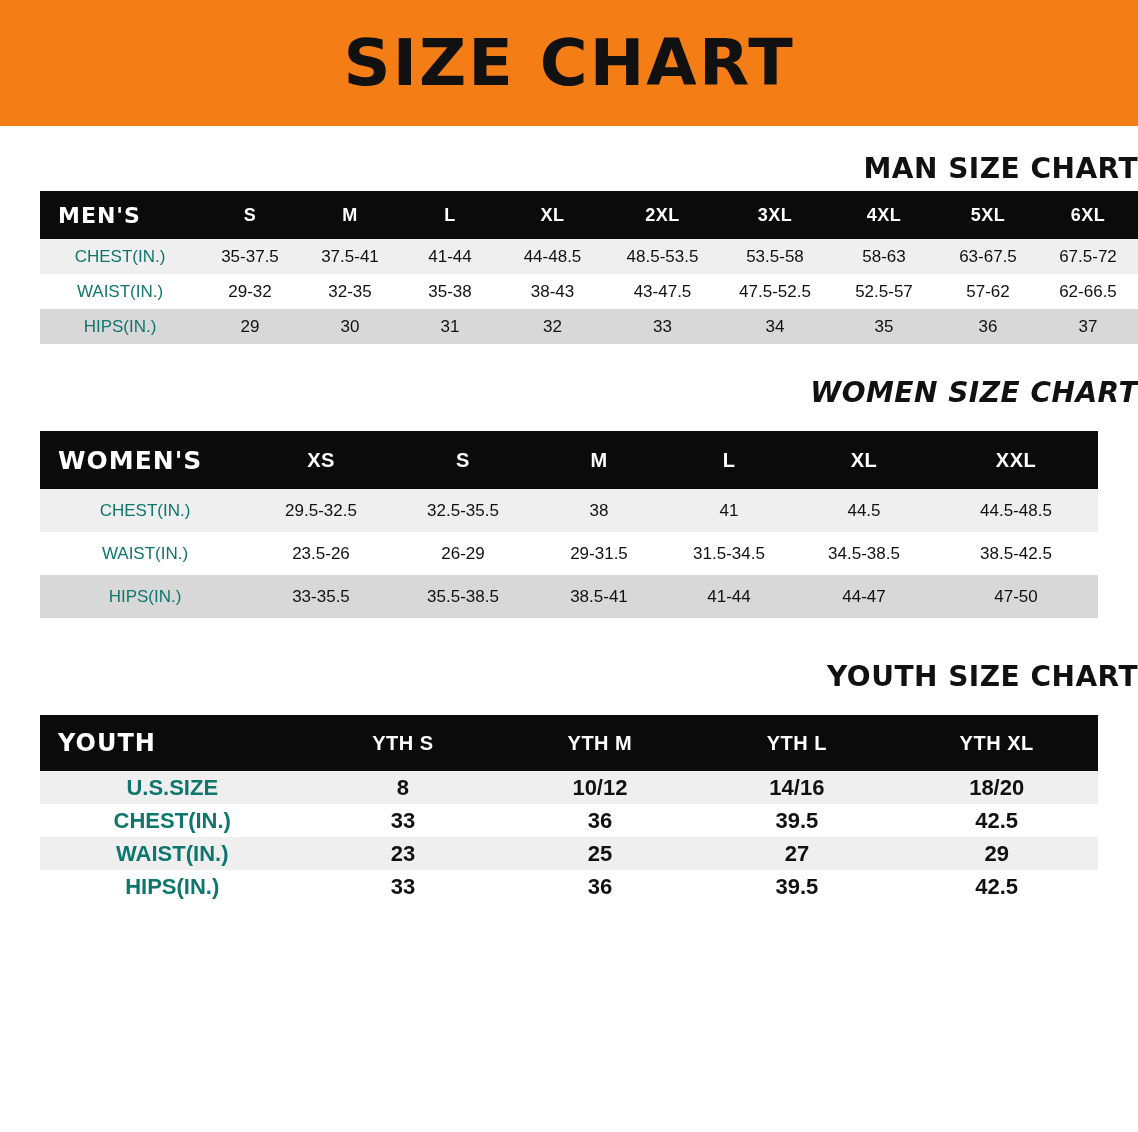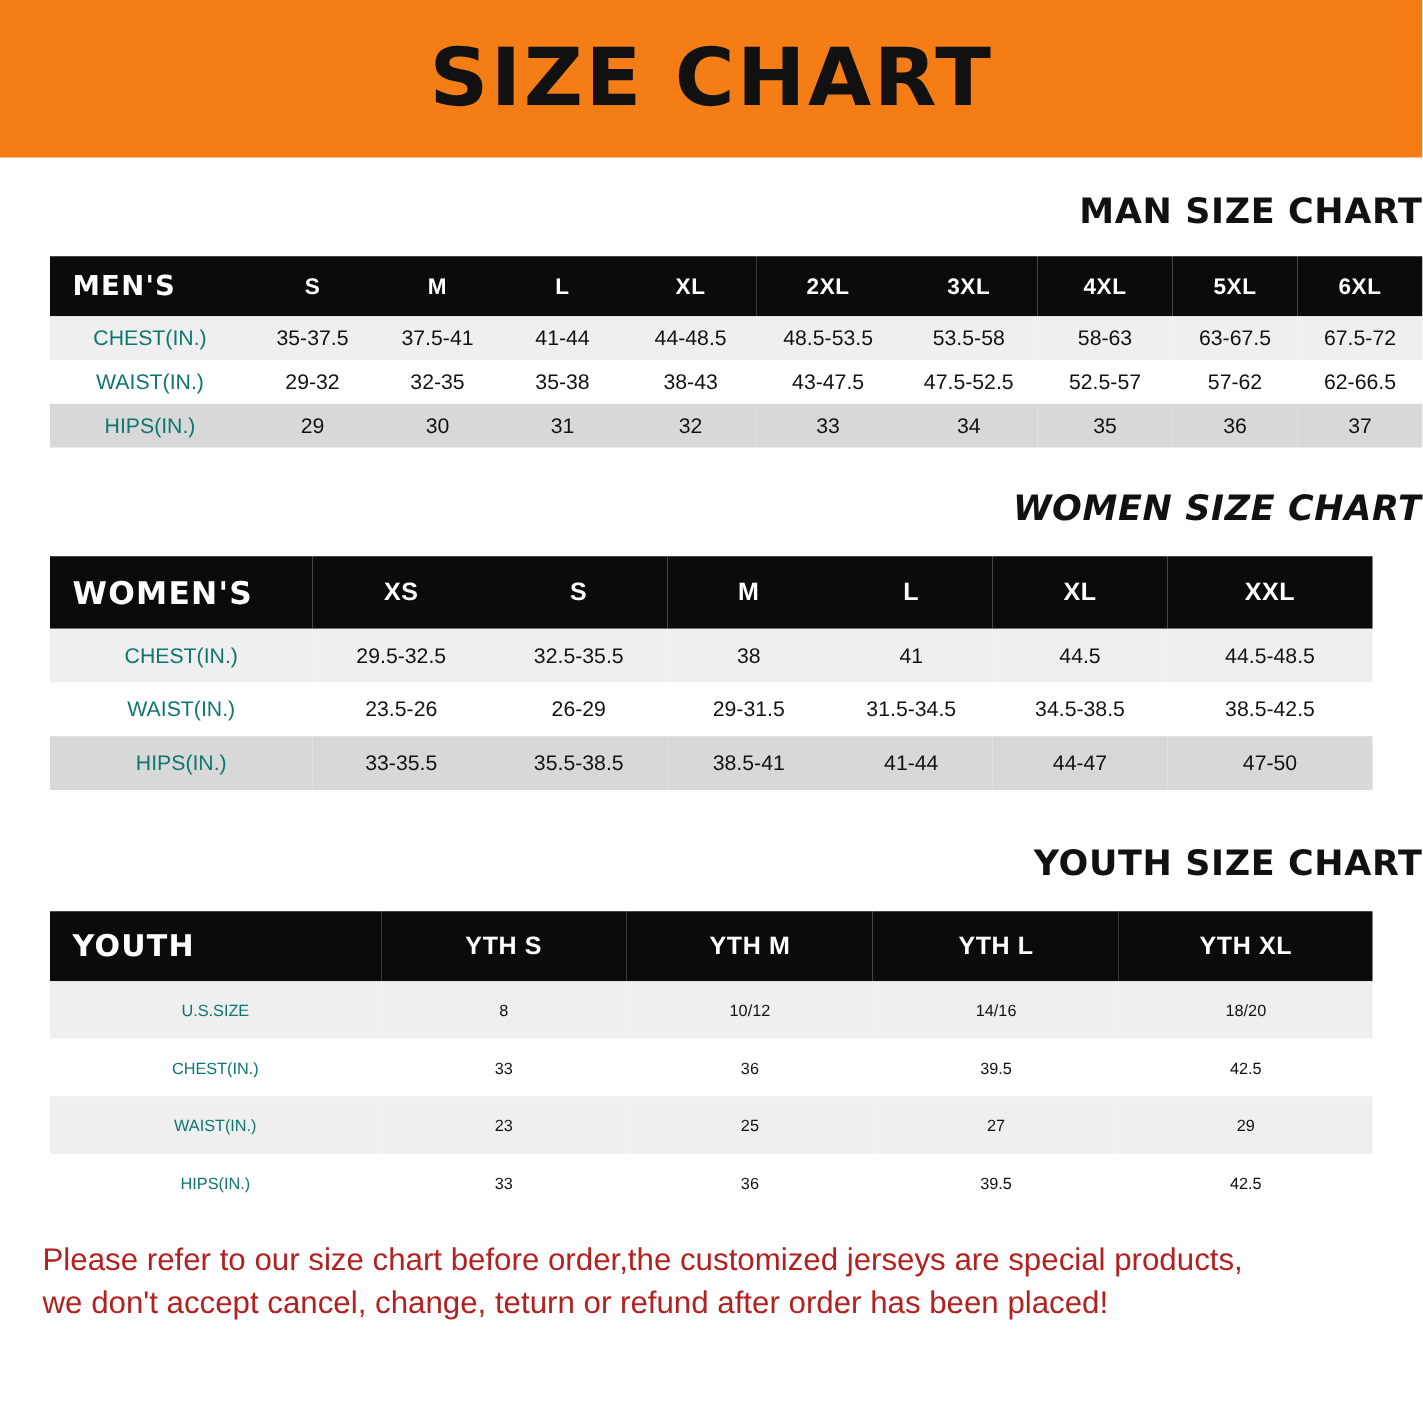--- a/index.html
+++ b/index.html
@@ -96,21 +96,21 @@
     text-align: center;
   }
   
   tr.stripe-dark td { background: #d8d8d8; }
   tr.stripe-light td { background: #efefef; }
   tr.stripe-white td { background: #ffffff; }
 
   
 
   
-  #youth-table td { height: 46px; font-size: 13px; }
+  #youth-table td { height: 33px; font-size: 22px; font-weight: bold; }
   #youth-table thead th { height: 56px; font-size: 20px; }
   #youth-table thead th.rowlabel { font-size: 24px; }
 
   #women-table td { height: 43px; font-size: 17px; }
   #women-table thead th { height: 58px; font-size: 20px; }
   #women-table thead th.rowlabel { font-size: 25px; }
 
   
   .note {
     margin: 22px 34px 0 34px;
@@ -125,21 +125,21 @@
 </head>
 <body>
 
 <div class="page">
 
   <div class="banner">
     <div class="banner-title">SIZE CHART</div>
   </div>
 
   <div class="section-title" id="man-title">MAN SIZE CHART</div>
-  <div class="tbl-wrap" style="margin-top:20px;">
+  <div class="tbl-wrap" style="margin-top:6px;">
     <table class="size-table" id="man-table">
       <colgroup>
         <col style="width:160px">
         <col style="width:100px">
           <col style="width:100px">
           <col style="width:100px">
         <col style="width:105px">
           <col style="width:115px">
           <col style="width:110px">
         <col style="width:108px">
@@ -301,18 +301,14 @@
           <td class="rowlabel">HIPS(IN.)</td>
           <td>33</td>
           <td>36</td>
           <td>39.5</td>
           <td>42.5</td>
         </tr>
       </tbody>
     </table>
   </div>
 
-  <div class="note">
-    <span>Please refer to our size chart before order,the customized jerseys are special products,</span>
-    <span class="line2">we don't accept cancel, change, teturn or refund after order has been placed!</span>
-  </div>
 
 </div>
 
 </body></html>

